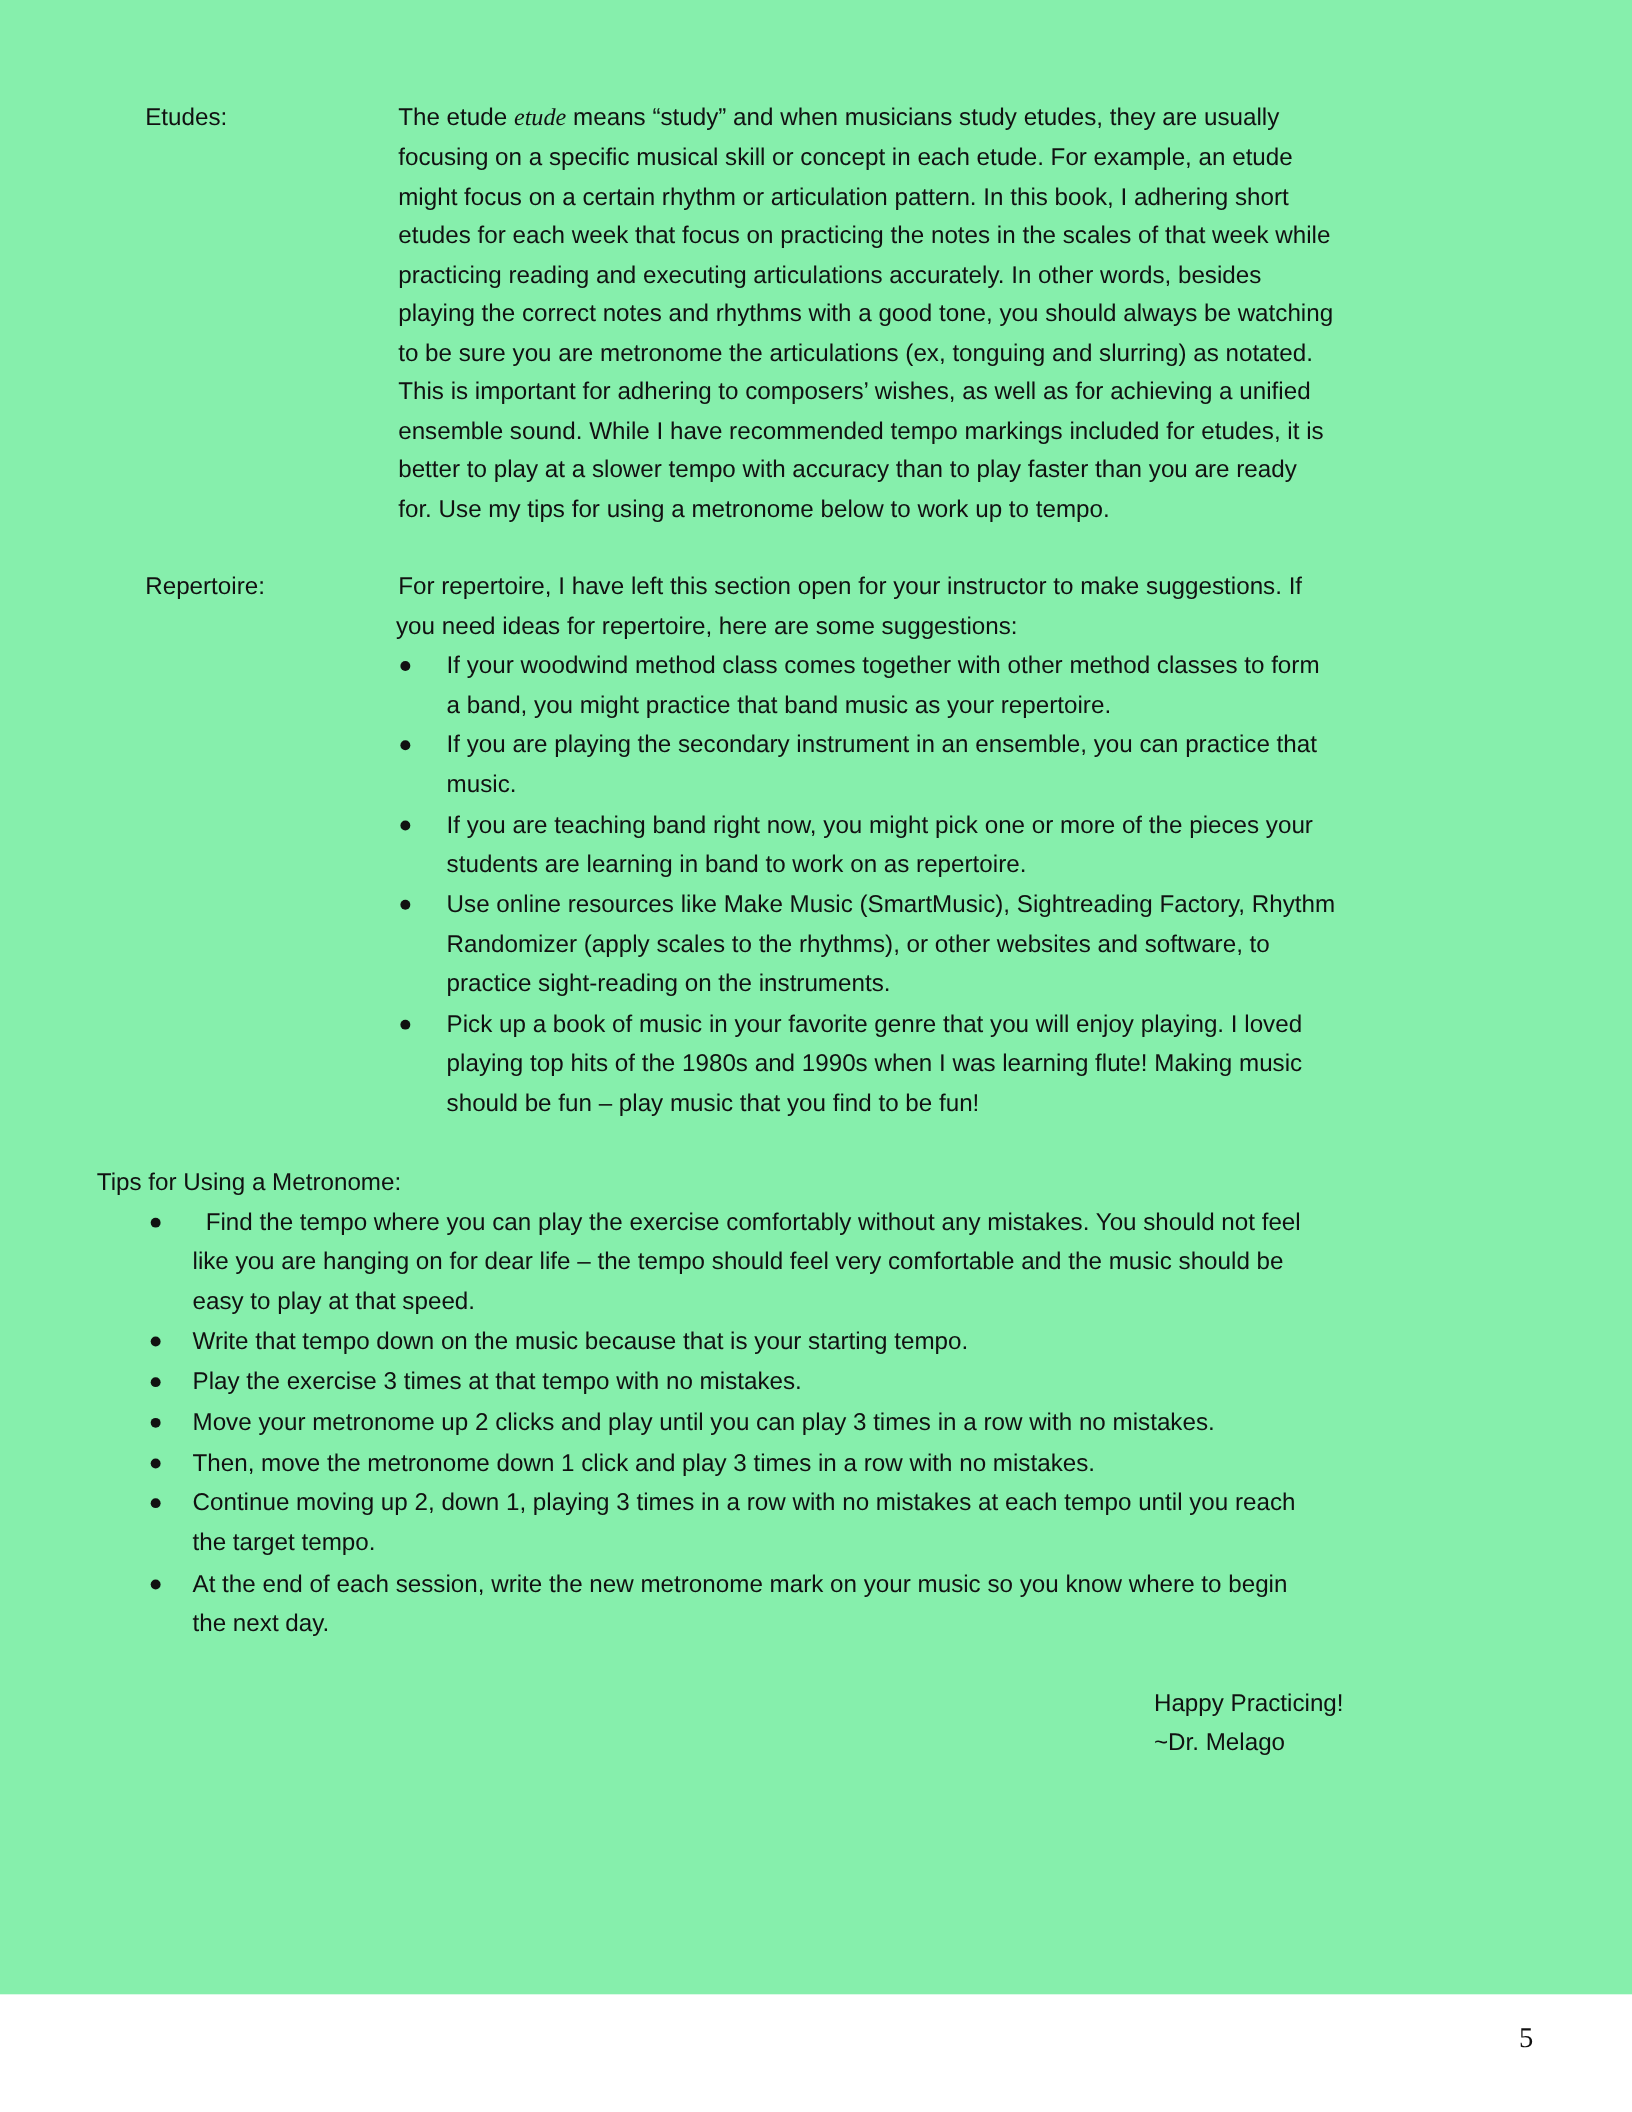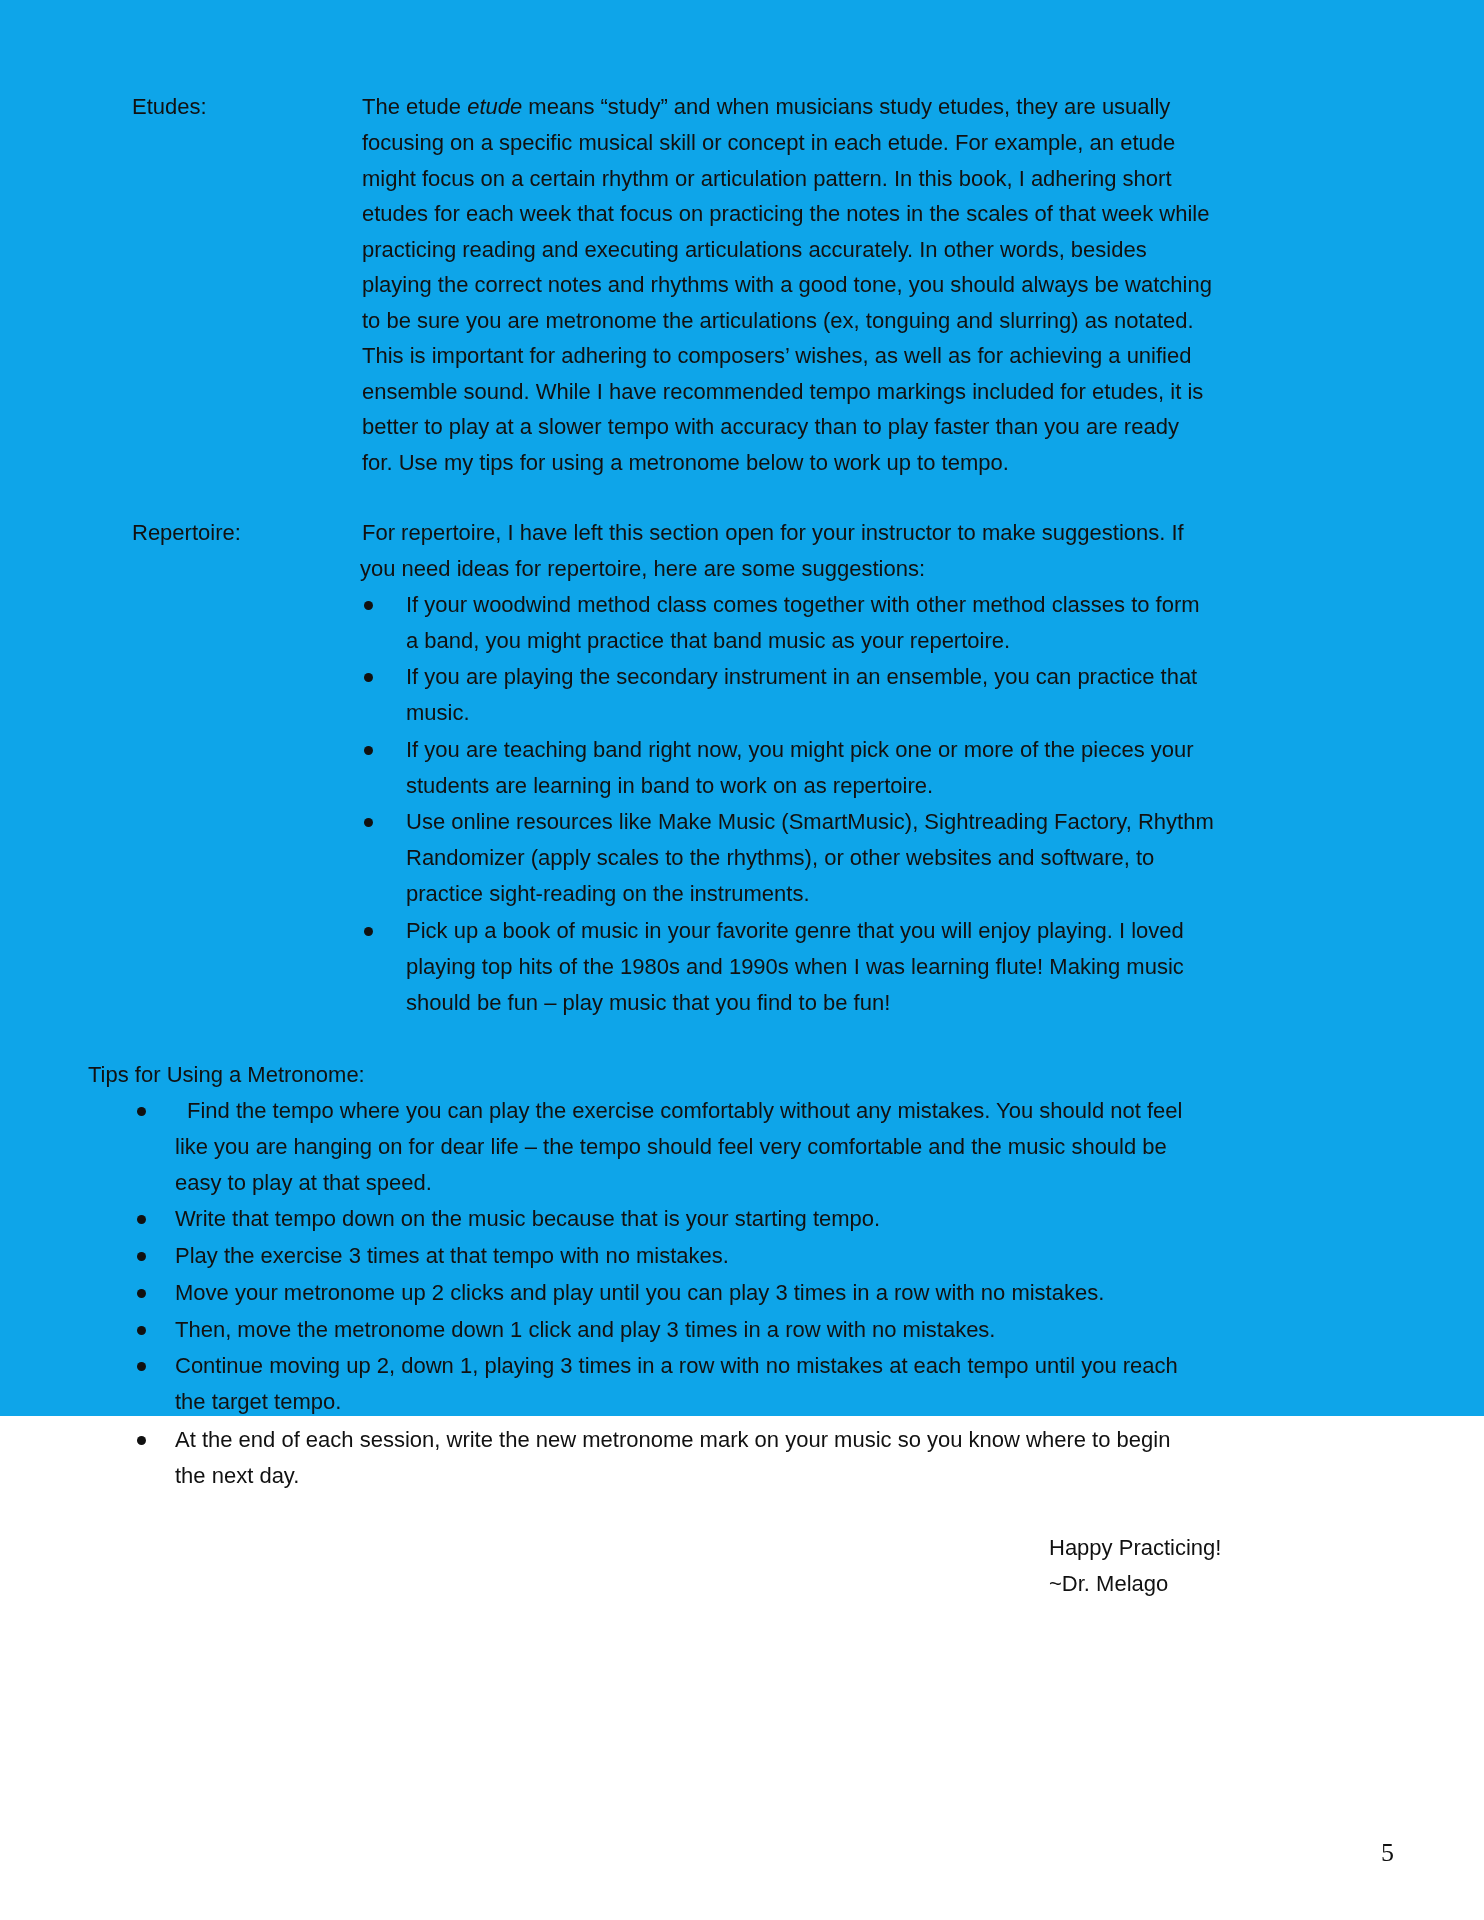--- a/index.html
+++ b/index.html
@@ -1,36 +1,36 @@
 <!DOCTYPE html>
 <html><head>
 <meta charset="utf-8">
 <style>
   html, body { margin: 0; padding: 0; background: #ffffff; }
   body {
     width: 1484px; height: 1920px; position: relative; overflow: hidden;
     font-family: "Liberation Sans", "DejaVu Sans", sans-serif;
     color: #111111;
   }
-  .page { position: absolute; left: 0; top: 0; width: 1484px; height: 1416px; background: #0ea5e9; }
+  .page { position: absolute; left: 0; top: 0; width: 1484px; height: 1813px; background: #86efac; }
   .line {
     position: absolute; white-space: nowrap;
     font-size: 22px; line-height: 36px; height: 36px;
     transform-origin: left center;
   }
   .label { font-size: 22px; }
   .bullet {
     position: absolute; width: 9px; height: 9px; border-radius: 50%;
     background: #111111;
   }
   .page-number {
     position: absolute; font-family: "Liberation Serif", "DejaVu Serif", serif;
     font-size: 26px; line-height: 30px;
   }
-  em { font-style: italic; }
+  em { font-style: italic; font-family: Liberation Serif, serif; }
 </style>
 </head>
 <body>
 
 <div class="page">
 
   <div>
     <div class="line label" style="left:132px; top:89px;">Etudes:</div>
 
     <div class="line" style="left:362px; top:89px;">

